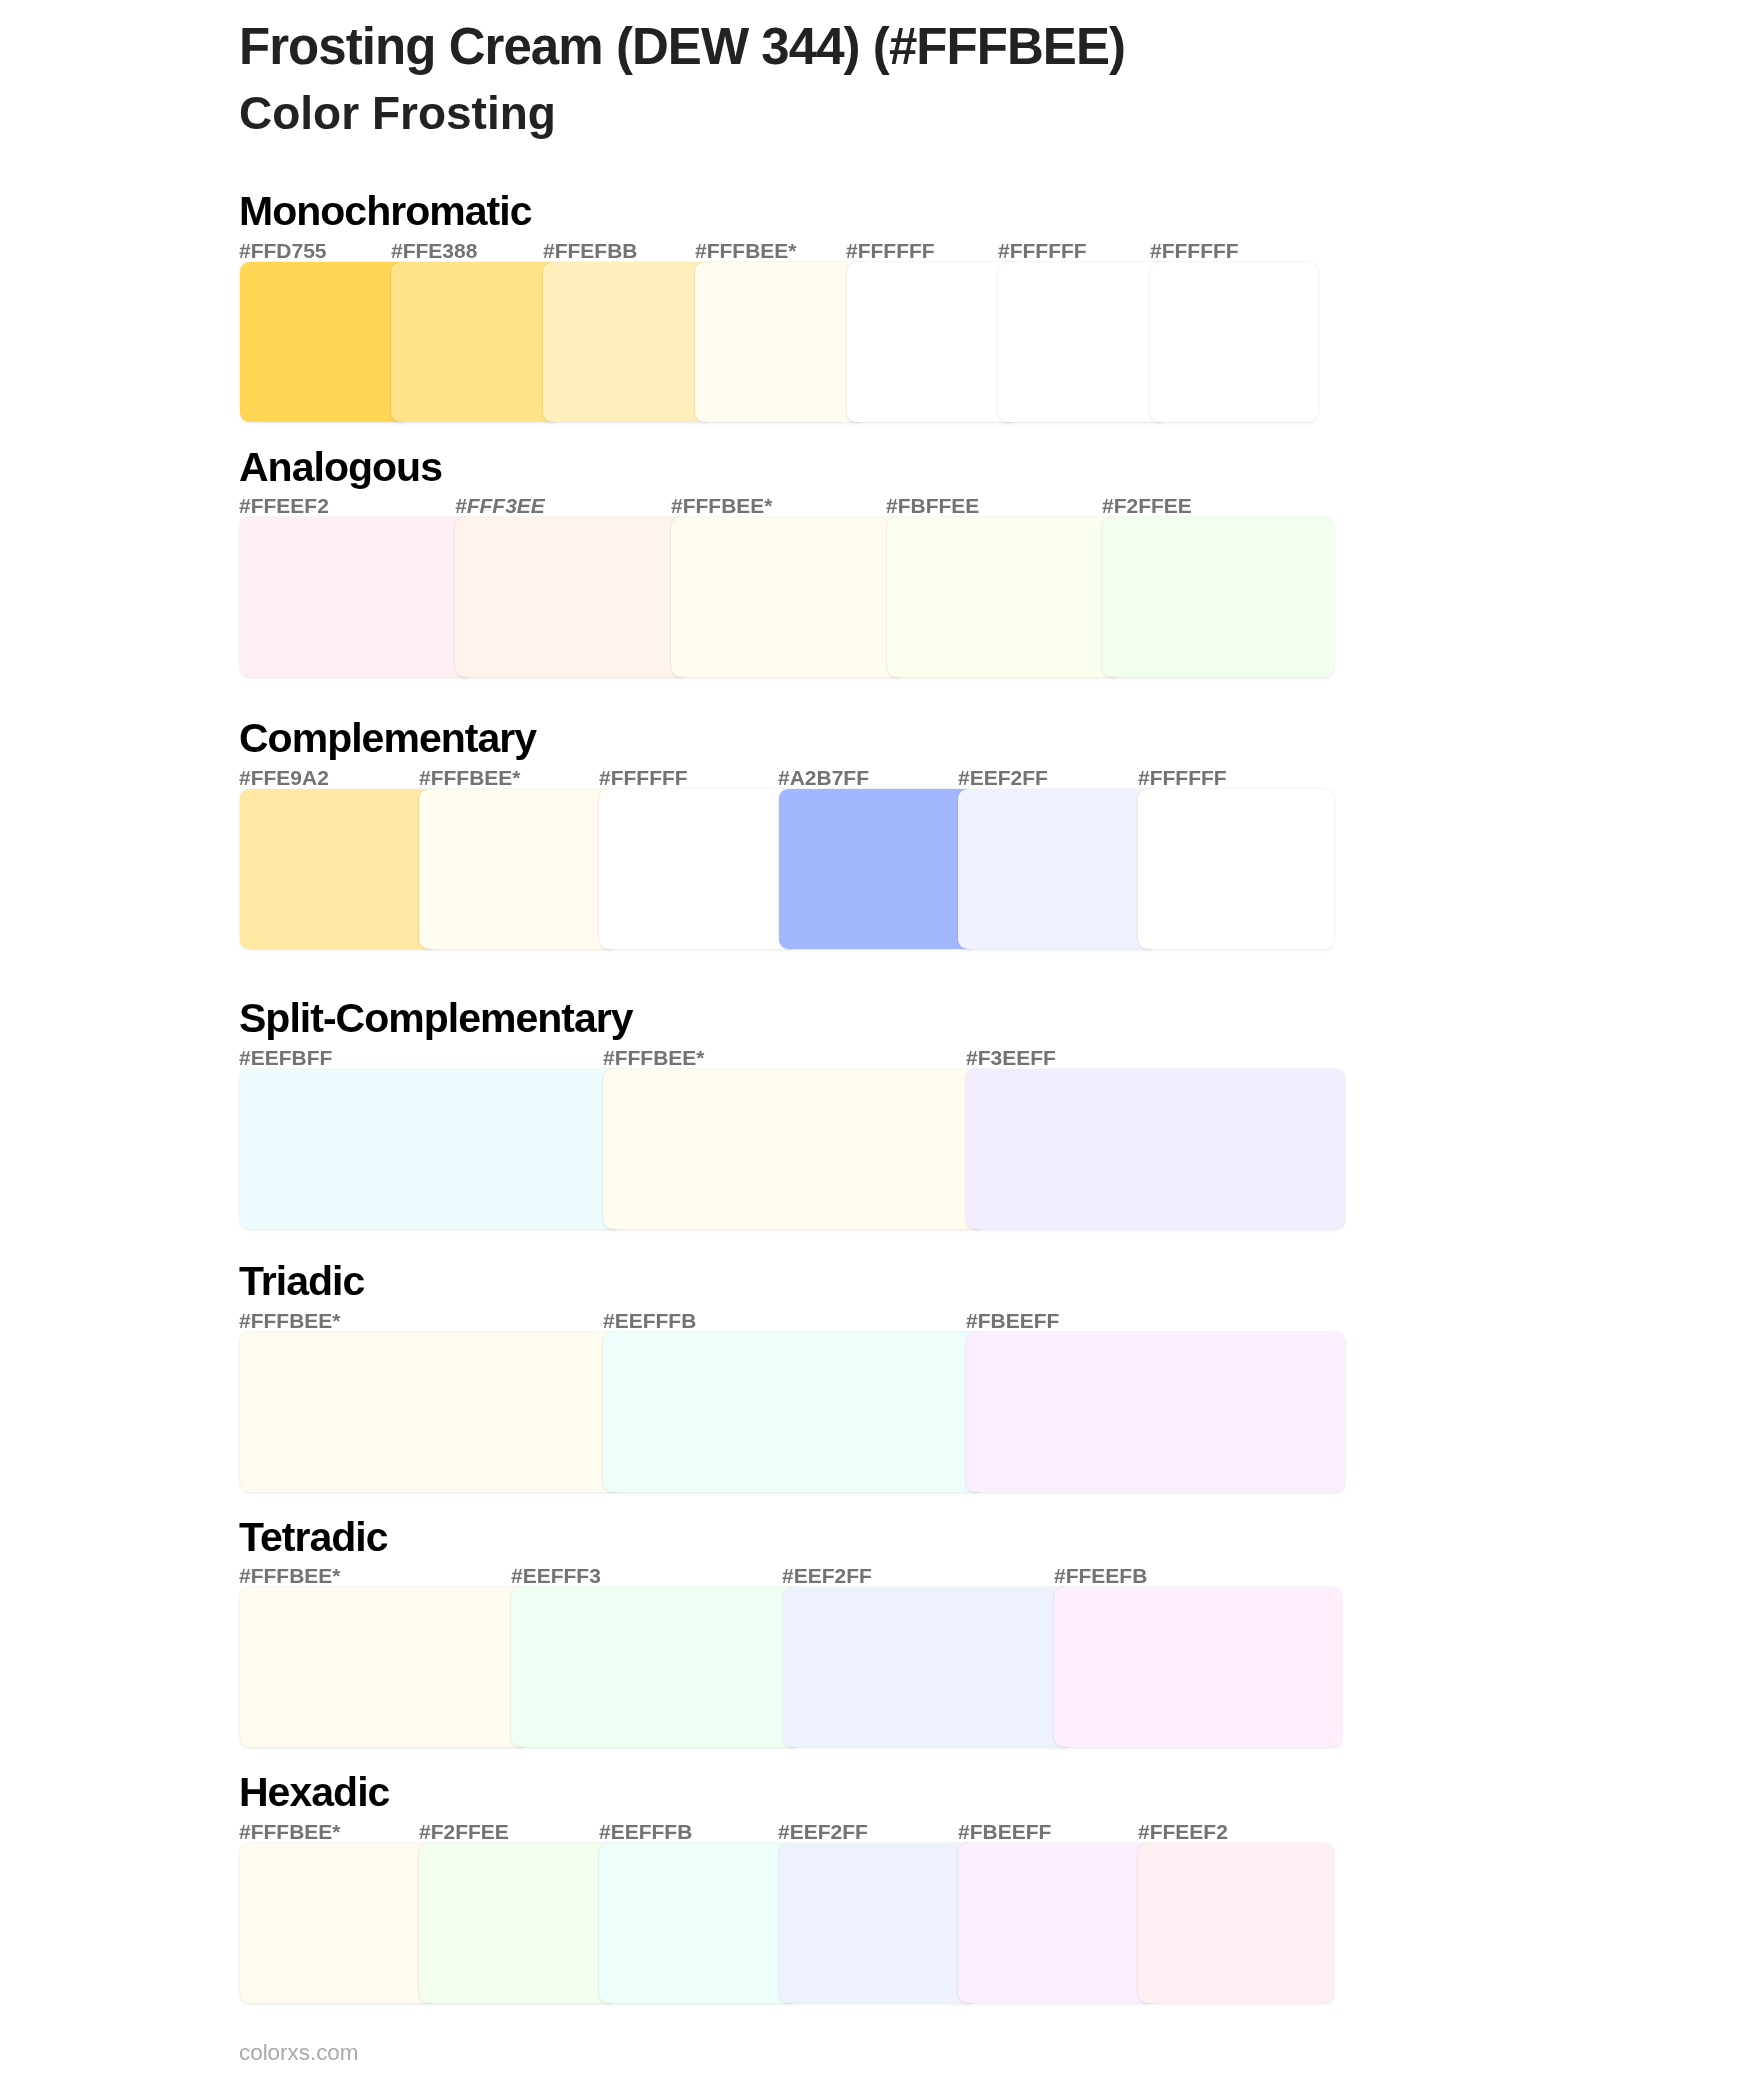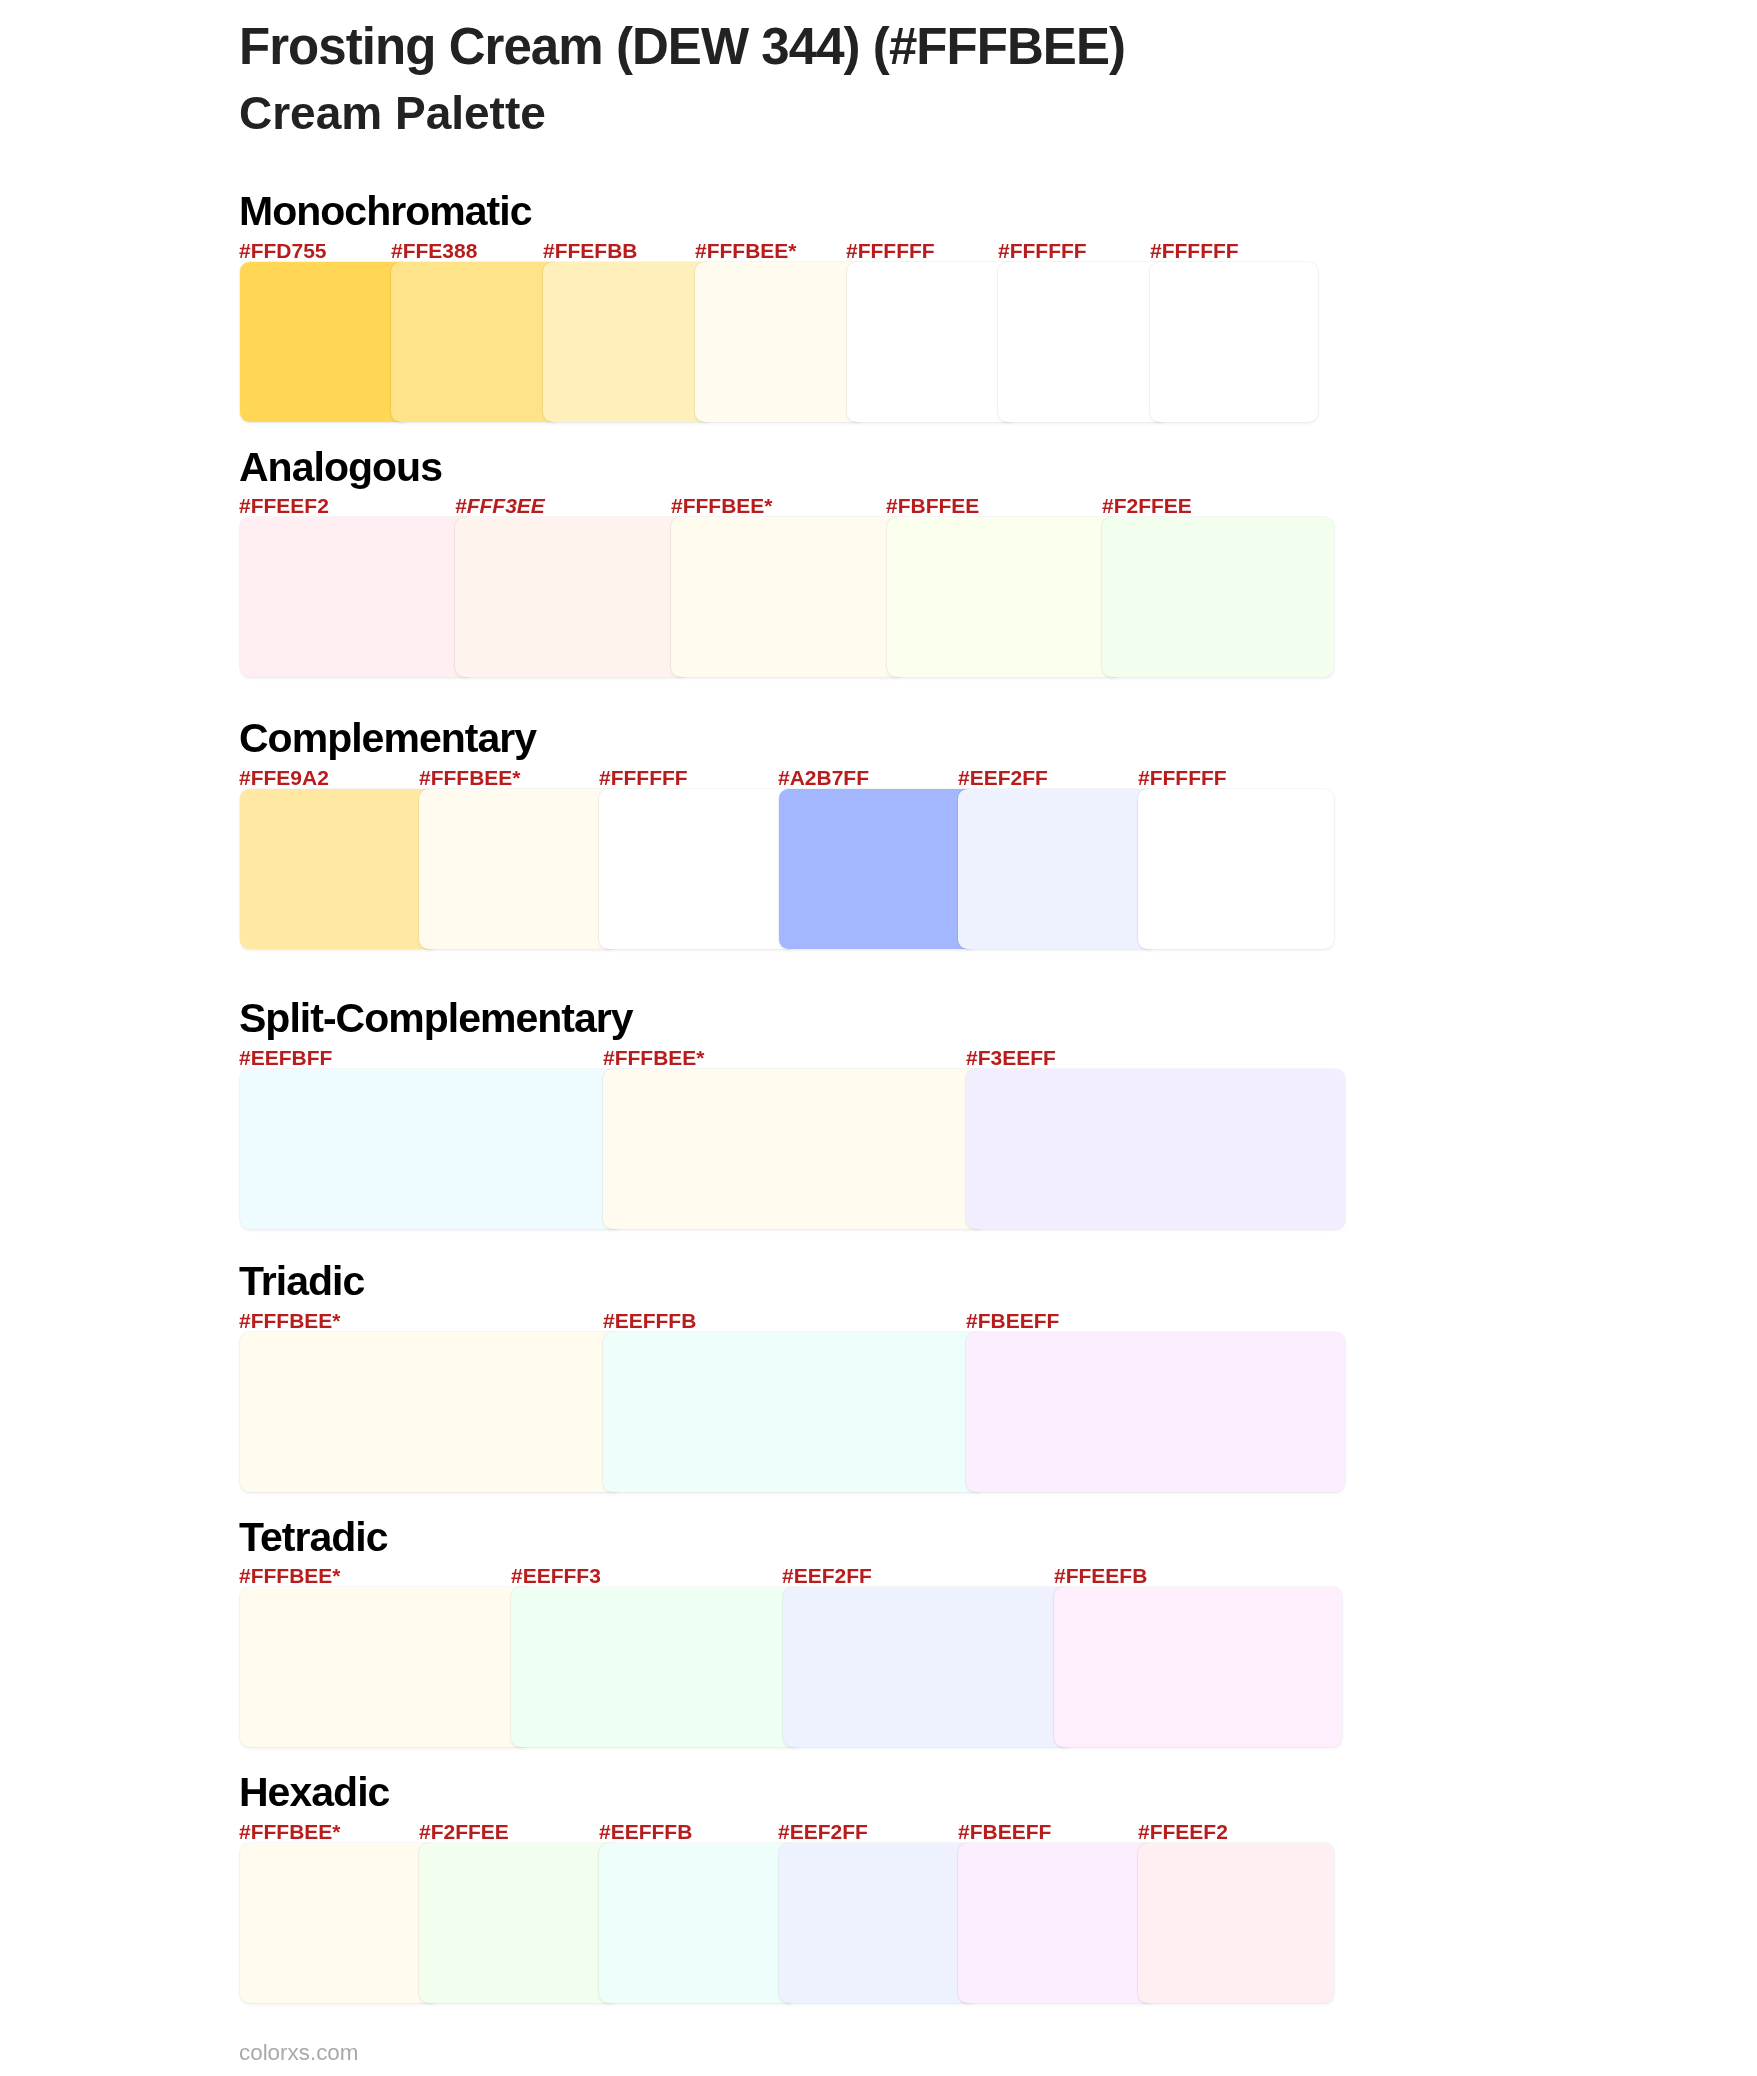--- a/index.html
+++ b/index.html
@@ -14,35 +14,35 @@
 
   .hdr-title{left:239px;top:21px;font-weight:700;font-size:51px;line-height:51px;
              color:#222222;letter-spacing:-0.0185em;}
   .hdr-sub  {left:239px;top:90px;font-weight:700;font-size:46px;line-height:46px;
              color:#222222;}
 
   .section{position:absolute;left:0;top:0;width:1757px;height:0;}
   .sect-name{left:239px;font-weight:700;font-size:41px;line-height:41px;
              color:#000000;letter-spacing:-0.024em;}
 
-  .sw-label{font-weight:700;font-size:21px;line-height:21px;color:#b91c1c;}
+  .sw-label{font-weight:700;font-size:21px;line-height:21px;color:#737373;}
 
   .swatch{position:absolute;border-radius:9.6px;
           box-shadow:0 0 0 0.8px rgba(0,0,0,0.05),0 1.6px 3.2px rgba(0,0,0,0.05);}
 
   .footer-text{left:239px;font-weight:400;font-size:22.4px;line-height:22.4px;color:#a9a9a9;}
 </style>
 </head>
 <body>
 
 <div class="page">
 
   <h1 class="hdr-title">Frosting Cream (DEW 344) (#FFFBEE)</h1>
 
-  <h2 class="hdr-sub">Cream Palette</h2>
+  <h2 class="hdr-sub">Color Frosting</h2>
 
   <div id="sections">
       <div class="section">
         <div class="sect-name" style="top: 191px;">Monochromatic</div>
         <div class="sw-label" style="left: 239px; top: 240px;">#FFD755</div>
         <div class="swatch" style="left: 240px; top: 262px; width: 171px; height: 160px; background: rgb(255, 215, 85); z-index: 10;"></div>
         <div class="sw-label" style="left: 391px; top: 240px;">#FFE388</div>
         <div class="swatch" style="left: 391px; top: 262px; width: 171px; height: 160px; background: rgb(255, 227, 136); z-index: 11;"></div>
         <div class="sw-label" style="left: 543px; top: 240px;">#FFEFBB</div>
         <div class="swatch" style="left: 543px; top: 262px; width: 171px; height: 160px; background: rgb(255, 239, 187); z-index: 12;"></div>

